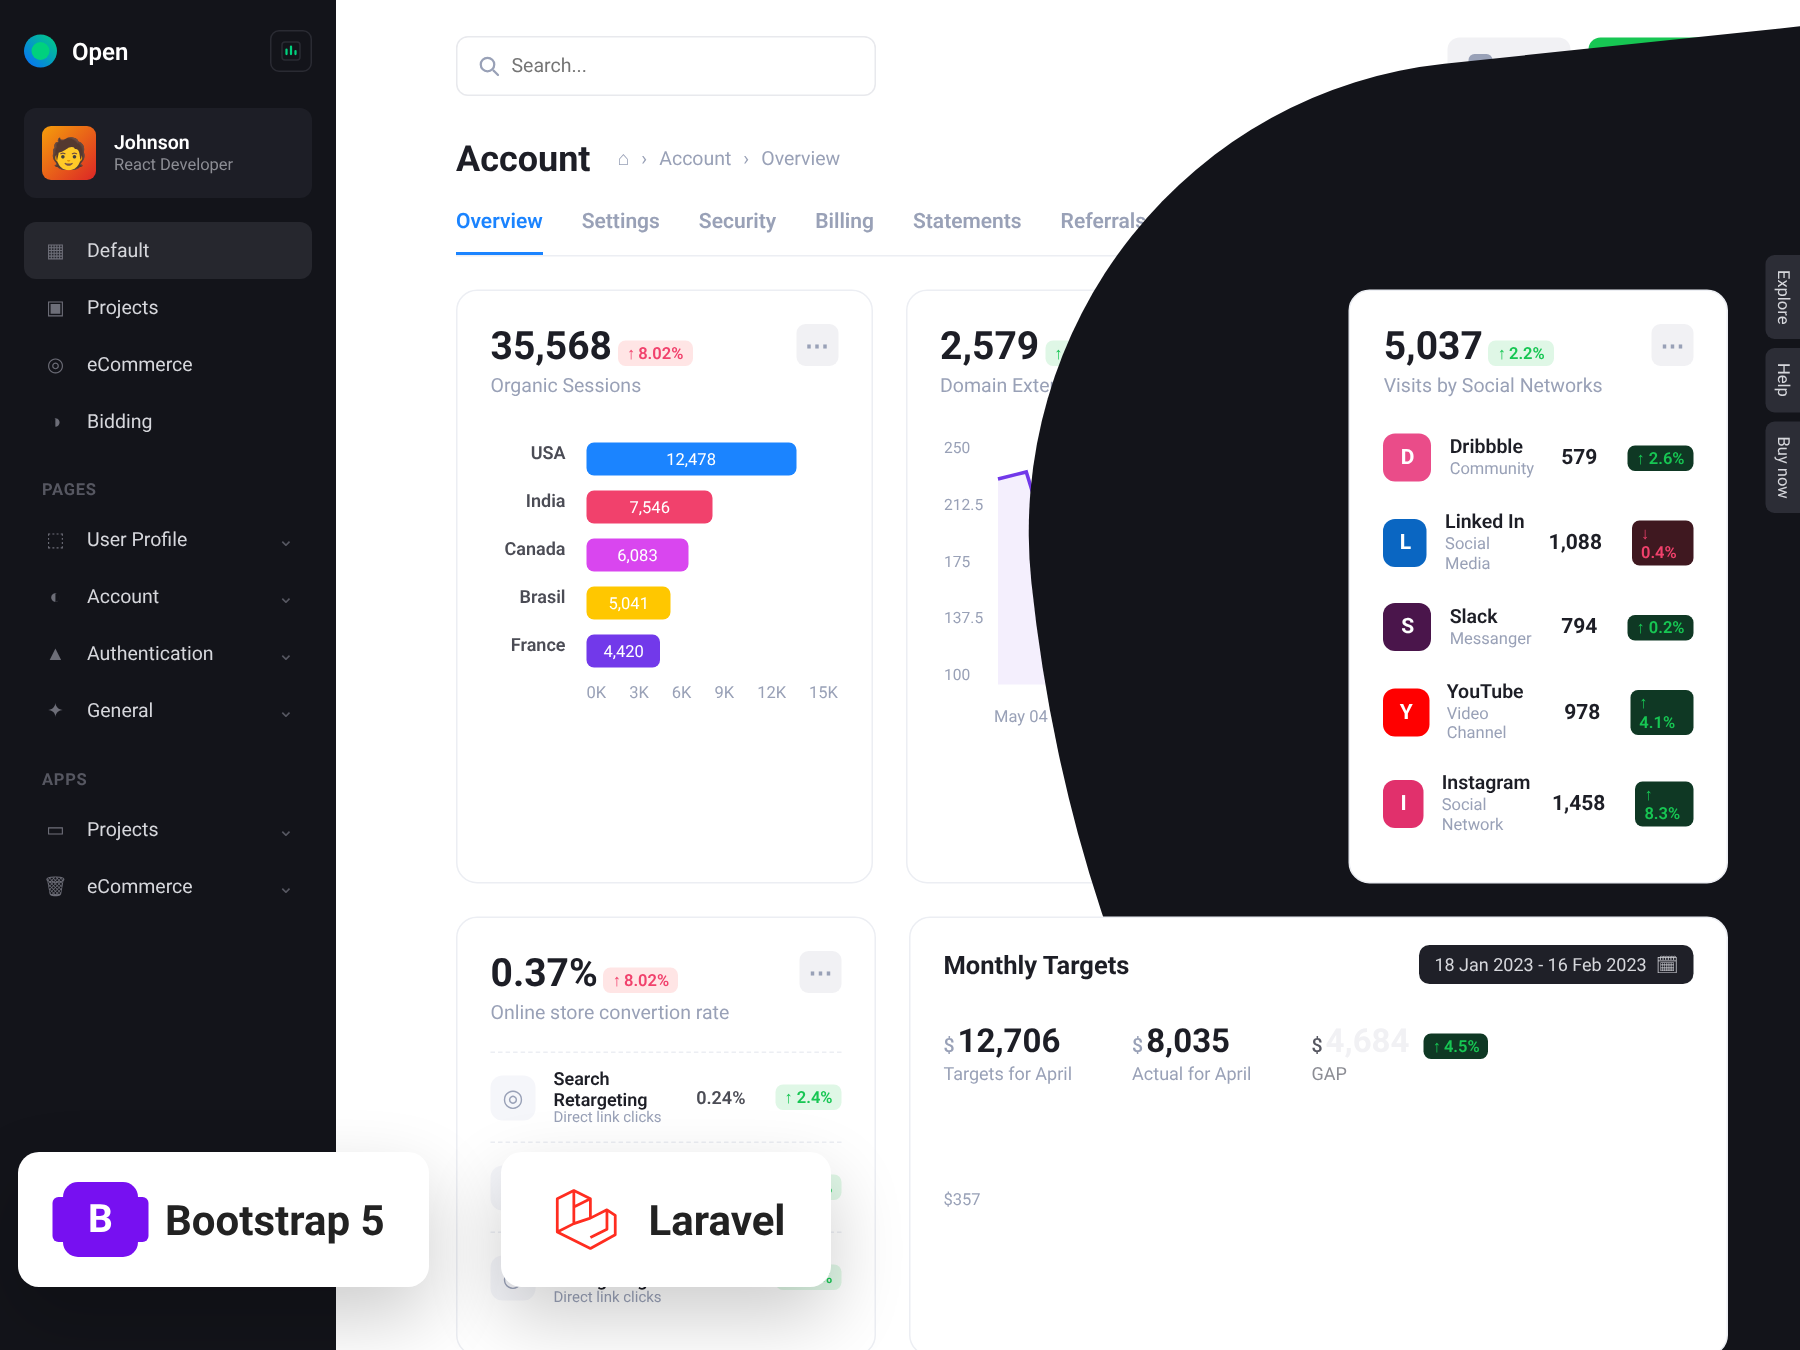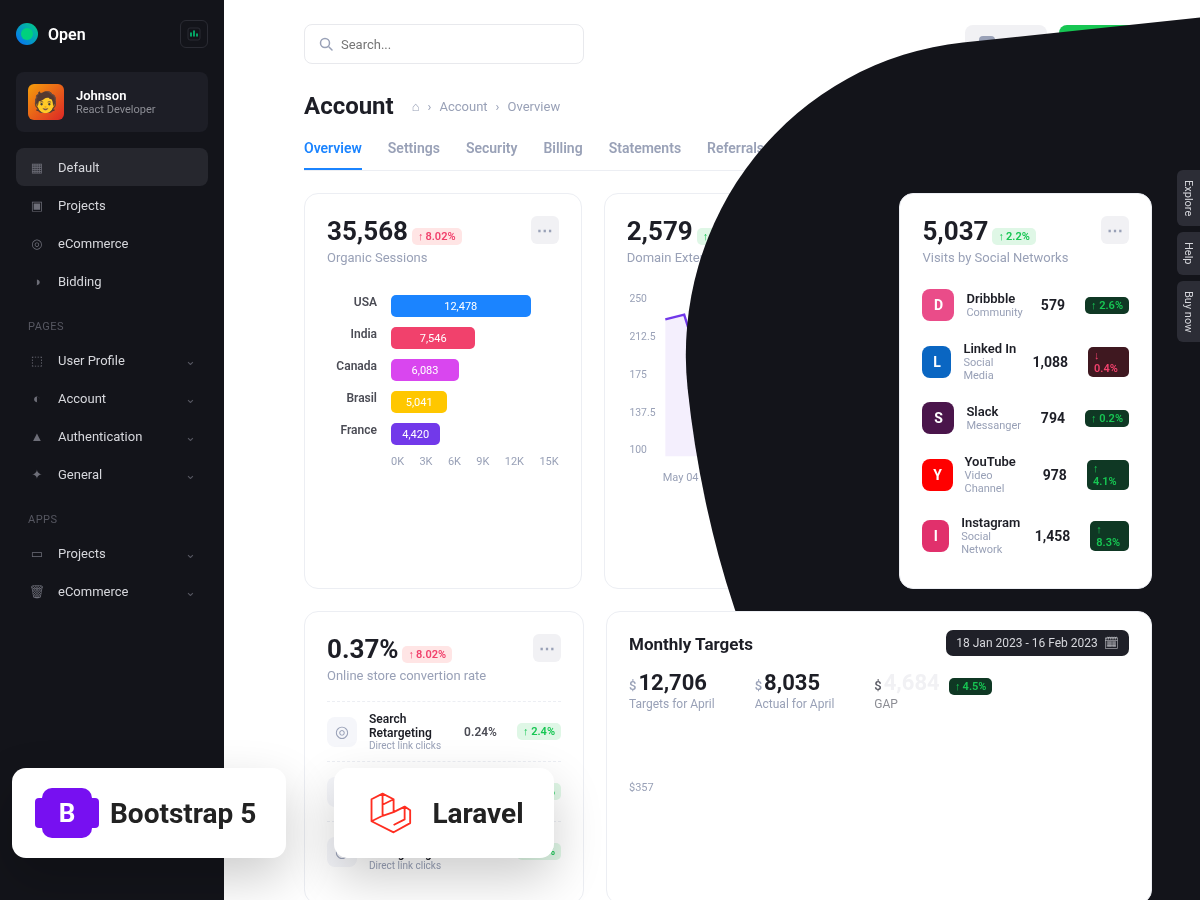--- a/index.html
+++ b/index.html
@@ -10,21 +10,21 @@
 .logo-circle{width:22px;height:22px;border-radius:50%;background:linear-gradient(45deg,#086bff,#00d17e);position:relative}
 .logo-circle::after{content:'';position:absolute;top:5px;left:5px;width:12px;height:12px;border-radius:50%;background:#00d17e}
 .stat-btn{width:28px;height:28px;border:1px solid #2a2b33;border-radius:6px;display:flex;align-items:center;justify-content:center;color:#00d17e}
 .user-card{background:#1d1e26;border-radius:8px;padding:12px;display:flex;align-items:center;gap:12px;margin-bottom:16px}
 .avatar{width:36px;height:36px;border-radius:6px;background:linear-gradient(135deg,#f59e0b,#dc2626);display:flex;align-items:center;justify-content:center;font-size:20px}
 .user-name{font-size:13px;font-weight:600}
 .user-role{font-size:11px;color:#8c8d94}
 .nav-item{display:flex;align-items:center;gap:12px;padding:10px 12px;border-radius:8px;font-size:13px;color:#d6d7dc;cursor:pointer}
 .nav-item.active{background:#26272e}
 .nav-icon{width:18px;height:18px;display:flex;align-items:center;justify-content:center;color:#6d6e78}
-.section-label{font-size:11px;color:#565761;font-weight:400;letter-spacing:.5px;margin:20px 0 8px 12px;text-transform:uppercase}
+.section-label{font-size:11px;color:#565761;font-weight:700;letter-spacing:.5px;margin:20px 0 8px 12px;text-transform:uppercase}
 .nav-chevron{margin-left:auto;color:#565761}
 .main{position:absolute;left:256px;top:0;right:0;height:100%;background:#fff;padding:24px 48px}
 .top-row{display:flex;align-items:center;gap:12px;margin-bottom:28px}
 .search{flex:0 0 280px;height:40px;border:1px solid #e8e9ed;border-radius:8px;display:flex;align-items:center;padding:16px 14px;color:#99a1b7}
 .search input{border:0;outline:0;font-size:13px;flex:1;margin-left:8px;color:#333}
 .btn{height:38px;border-radius:8px;padding:0 14px;font-size:13px;font-weight:600;border:0;display:inline-flex;align-items:center;gap:6px;cursor:pointer}
 .btn-light{background:#f1f1f4;color:#4b4c55}
 .btn-primary{background:#17c653;color:#fff}
 .page-head{display:flex;align-items:center;gap:18px;margin-bottom:8px}
 .page-title{font-size:24px;font-weight:700;color:#1d1e26}
@@ -53,21 +53,21 @@
 .social-sub{font-size:11px;color:#99a1b7}
 .social-val{margin-left:auto;font-size:14px;font-weight:700;color:#1d1e26}
 .chart-svg{width:100%;height:170px}
 .y-ticks{font-size:11px;fill:#99a1b7}
 .x-ticks{display:flex;justify-content:space-between;font-size:11px;color:#99a1b7;margin-top:6px}
 .retarget-row{display:flex;align-items:center;gap:12px;padding:10px 0;border-top:1px dashed #eceef3}
 .retarget-icon{width:30px;height:30px;background:#f5f6fa;border-radius:8px;display:flex;align-items:center;justify-content:center;color:#99a1b7}
 .retarget-name{font-size:12px;font-weight:600;color:#1d1e26}
 .retarget-sub{font-size:10px;color:#99a1b7}
 .retarget-val{margin-left:auto;font-size:12px;font-weight:600;color:#4b4c55}
-.targets{display:flex;gap:40px;margin-top:16px}
+.targets{display:flex;gap:40px;margin-top:28px}
 .target-val{font-size:22px;font-weight:700;color:#1d1e26}
 .target-val .dollar{font-size:13px;color:#99a1b7;font-weight:500;margin-right:2px}
 .target-lbl{font-size:12px;color:#99a1b7;margin-top:2px}
 .date-pill{position:absolute;top:18px;right:22px;background:#1f2028;color:#d6d7dc;font-size:12px;padding:6px 10px;border-radius:7px;display:flex;align-items:center;gap:6px}
 .right-rail{position:absolute;top:170px;right:0;display:flex;flex-direction:column;gap:6px;z-index:30}
 .rail-btn{background:#2c2d36;color:#d6d7dc;font-size:11px;padding:10px 5px;border-radius:6px 0 0 6px;writing-mode:vertical-rl;cursor:pointer}
 .swoosh{position:absolute;right:-120px;top:40px;width:620px;height:900px;background:#13141a;border-radius:50% 0 0 50%/35% 0 0 65%;z-index:5;transform:rotate(-6deg)}
 .promo-chips{position:absolute;left:12px;bottom:42px;display:flex;gap:48px;z-index:40}
 .chip{background:#fff;border-radius:14px;box-shadow:0 20px 50px rgba(0,0,0,.2);padding:20px 30px;display:flex;align-items:center;gap:18px}
 .chip-title{font-size:28px;font-weight:700;color:#222}

